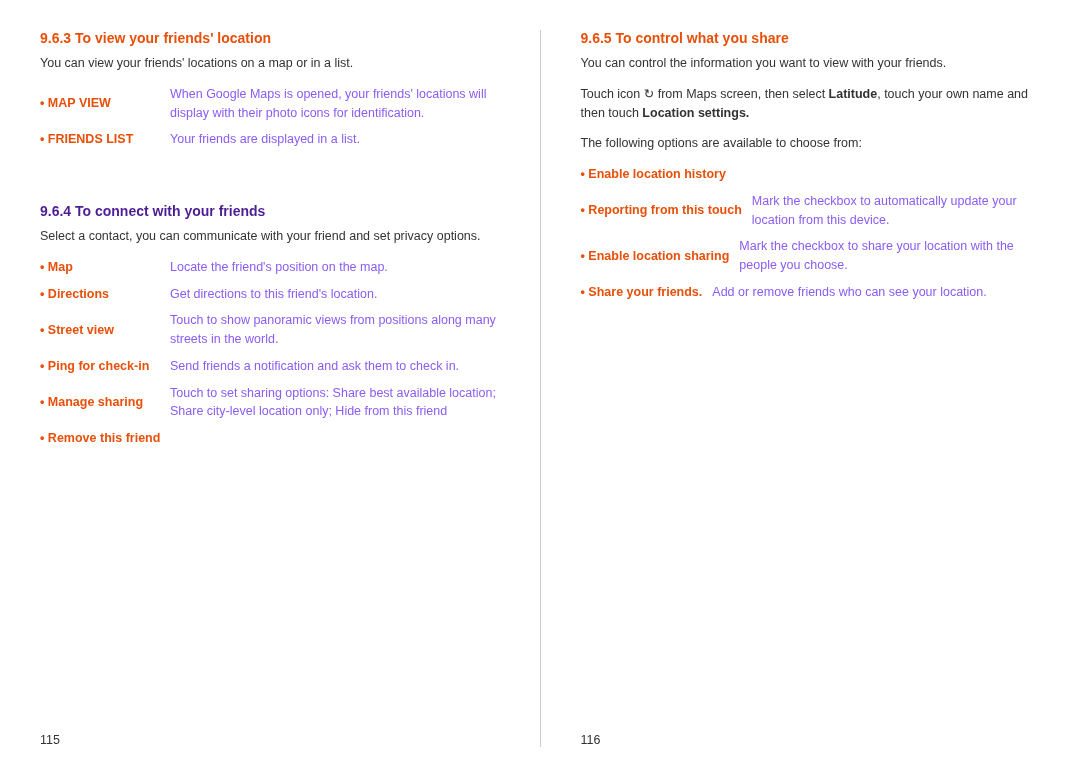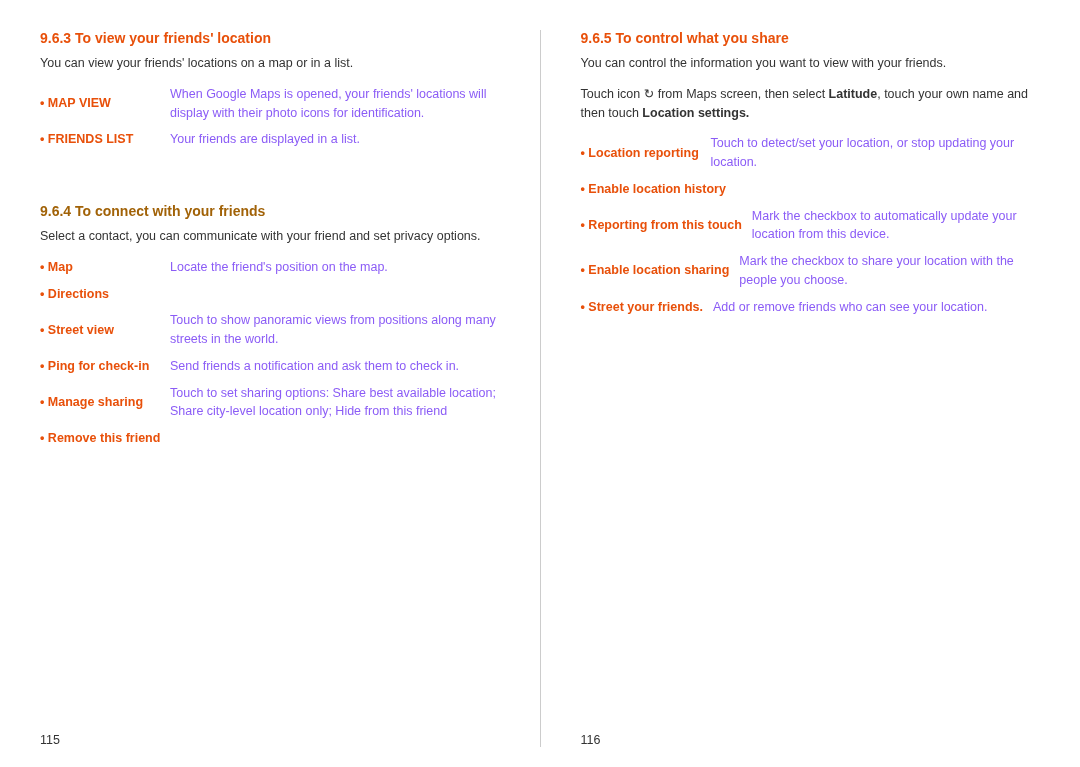--- a/index.html
+++ b/index.html
@@ -65,21 +65,21 @@
       content: '• ';
       color: #e8500a;
     }
     .bullet-desc {
       font-size: 12.5px;
       color: #8b5cf6;
       line-height: 1.5;
       flex: 1;
     }
     .sub-section-heading {
-      color: #a16207;
+      color: #4c1d95;
       font-size: 14px;
       font-weight: bold;
       margin-top: 16px;
       margin-bottom: 8px;
     }
     .page-number {
       text-align: left;
       color: #333;
       font-size: 12.5px;
       margin-top: auto;
@@ -111,20 +111,21 @@
 
     <div class="bullet-section">
       <div class="sub-section-heading">9.6.4   To connect with your friends</div>
       <div class="section-intro">Select a contact, you can communicate with your friend and set privacy options.</div>
       <div class="bullet-row">
         <span class="bullet-label">Map</span>
         <span class="bullet-desc">Locate the friend's position on the map.</span>
       </div>
       <div class="bullet-row">
         <span class="bullet-label">Directions</span>
+        <span class="bullet-desc">Get directions to this friend's location.</span>
       </div>
       <div class="bullet-row">
         <span class="bullet-label">Street view</span>
         <span class="bullet-desc">Touch to show panoramic views from positions along many streets in the world.</span>
       </div>
       <div class="bullet-row">
         <span class="bullet-label">Ping for check-in</span>
         <span class="bullet-desc">Send friends a notification and ask them to check in.</span>
       </div>
       <div class="bullet-row">
@@ -142,37 +143,34 @@
   <div class="divider"></div>
 
   <div class="column">
 
     <div class="bullet-section">
       <div class="section-heading">9.6.5   To control what you share</div>
       <div class="section-intro">You can control the information you want to view with your friends.</div>
       <div class="section-intro">
         Touch icon ↻ from Maps screen, then select <span class="bold-inline">Latitude</span>, touch your own name and then touch <span class="bold-inline">Location settings.</span>
       </div>
+      <div class="section-intro">The following options are available to choose from:</div>
 
-      <div class="bullet-row">
-        <span class="bullet-label">Location reporting</span>
-        <span class="bullet-desc">Touch to detect/set your location, or stop updating your location.</span>
-      </div>
       <div class="bullet-row">
         <span class="bullet-label">Enable location history</span>
       </div>
       <div class="bullet-row">
         <span class="bullet-label">Reporting from this touch</span>
         <span class="bullet-desc">Mark the checkbox to automatically update your location from this device.</span>
       </div>
       <div class="bullet-row">
         <span class="bullet-label">Enable location sharing</span>
         <span class="bullet-desc">Mark the checkbox to share your location with the people you choose.</span>
       </div>
       <div class="bullet-row">
-        <span class="bullet-label">Street your friends.</span>
+        <span class="bullet-label">Share your friends.</span>
         <span class="bullet-desc">Add or remove friends who can see your location.</span>
       </div>
     </div>
 
     <div class="page-number">116</div>
   </div>
 </div>
 
 </body></html>

